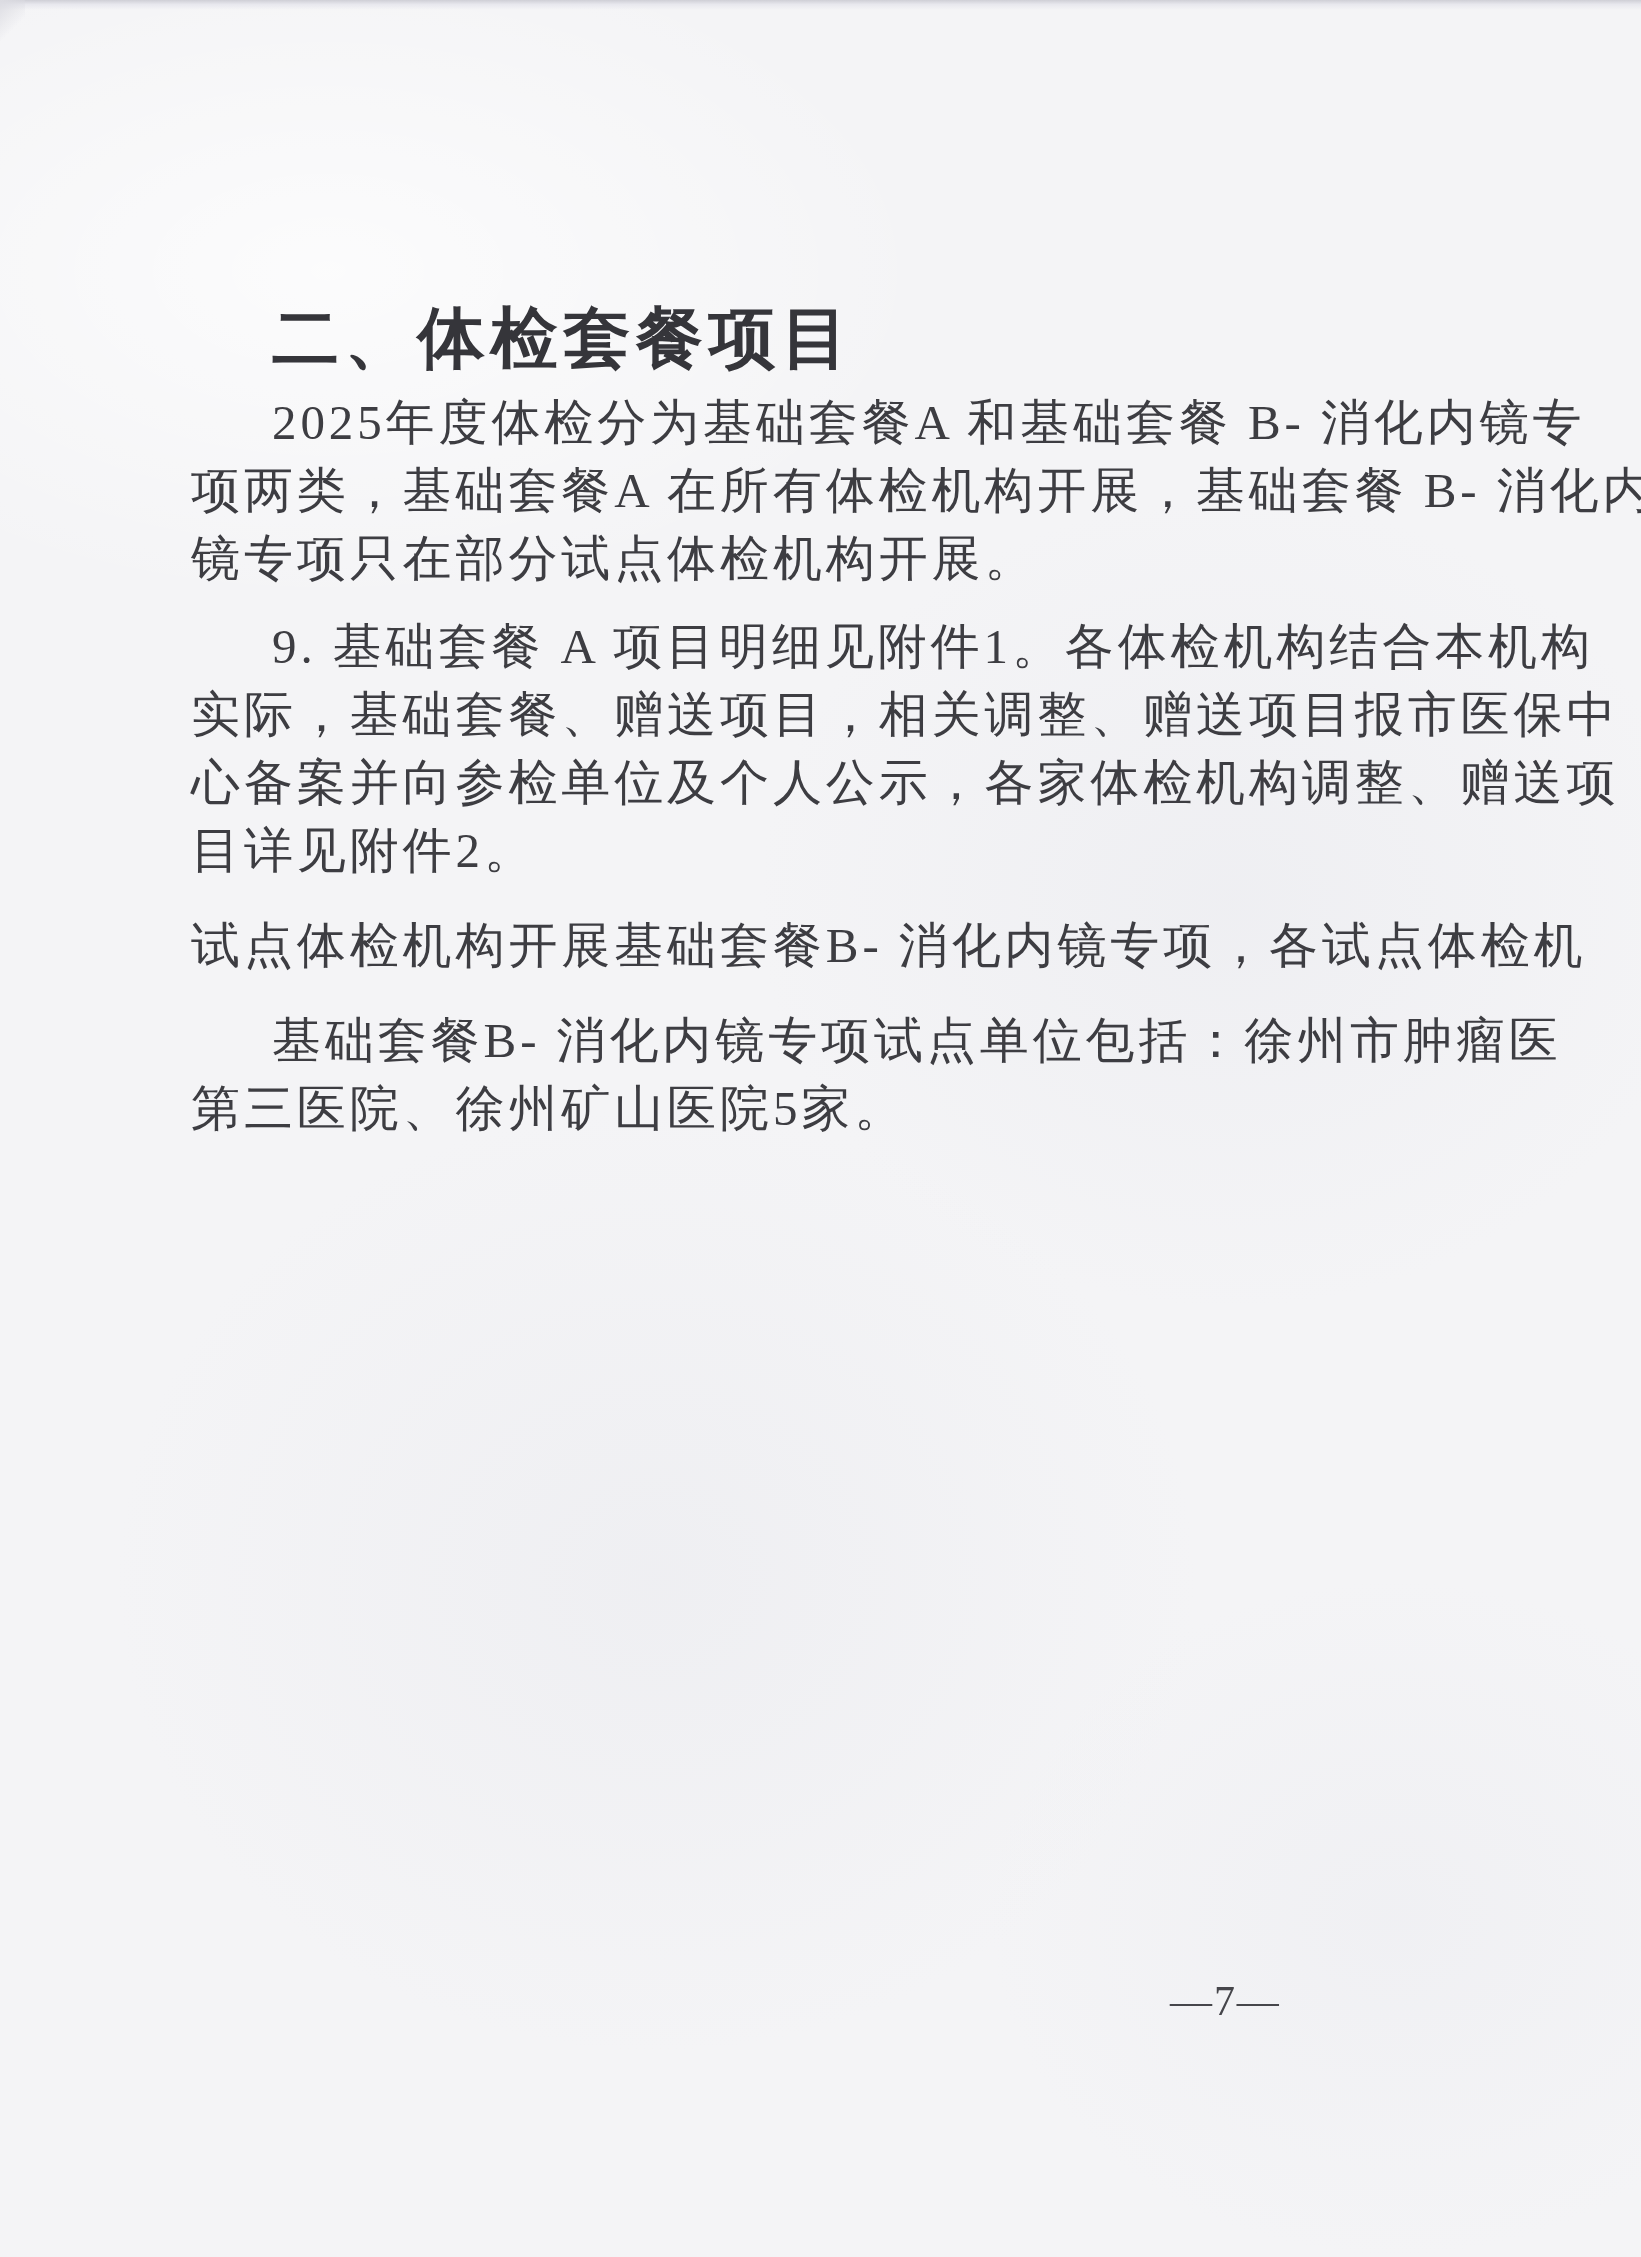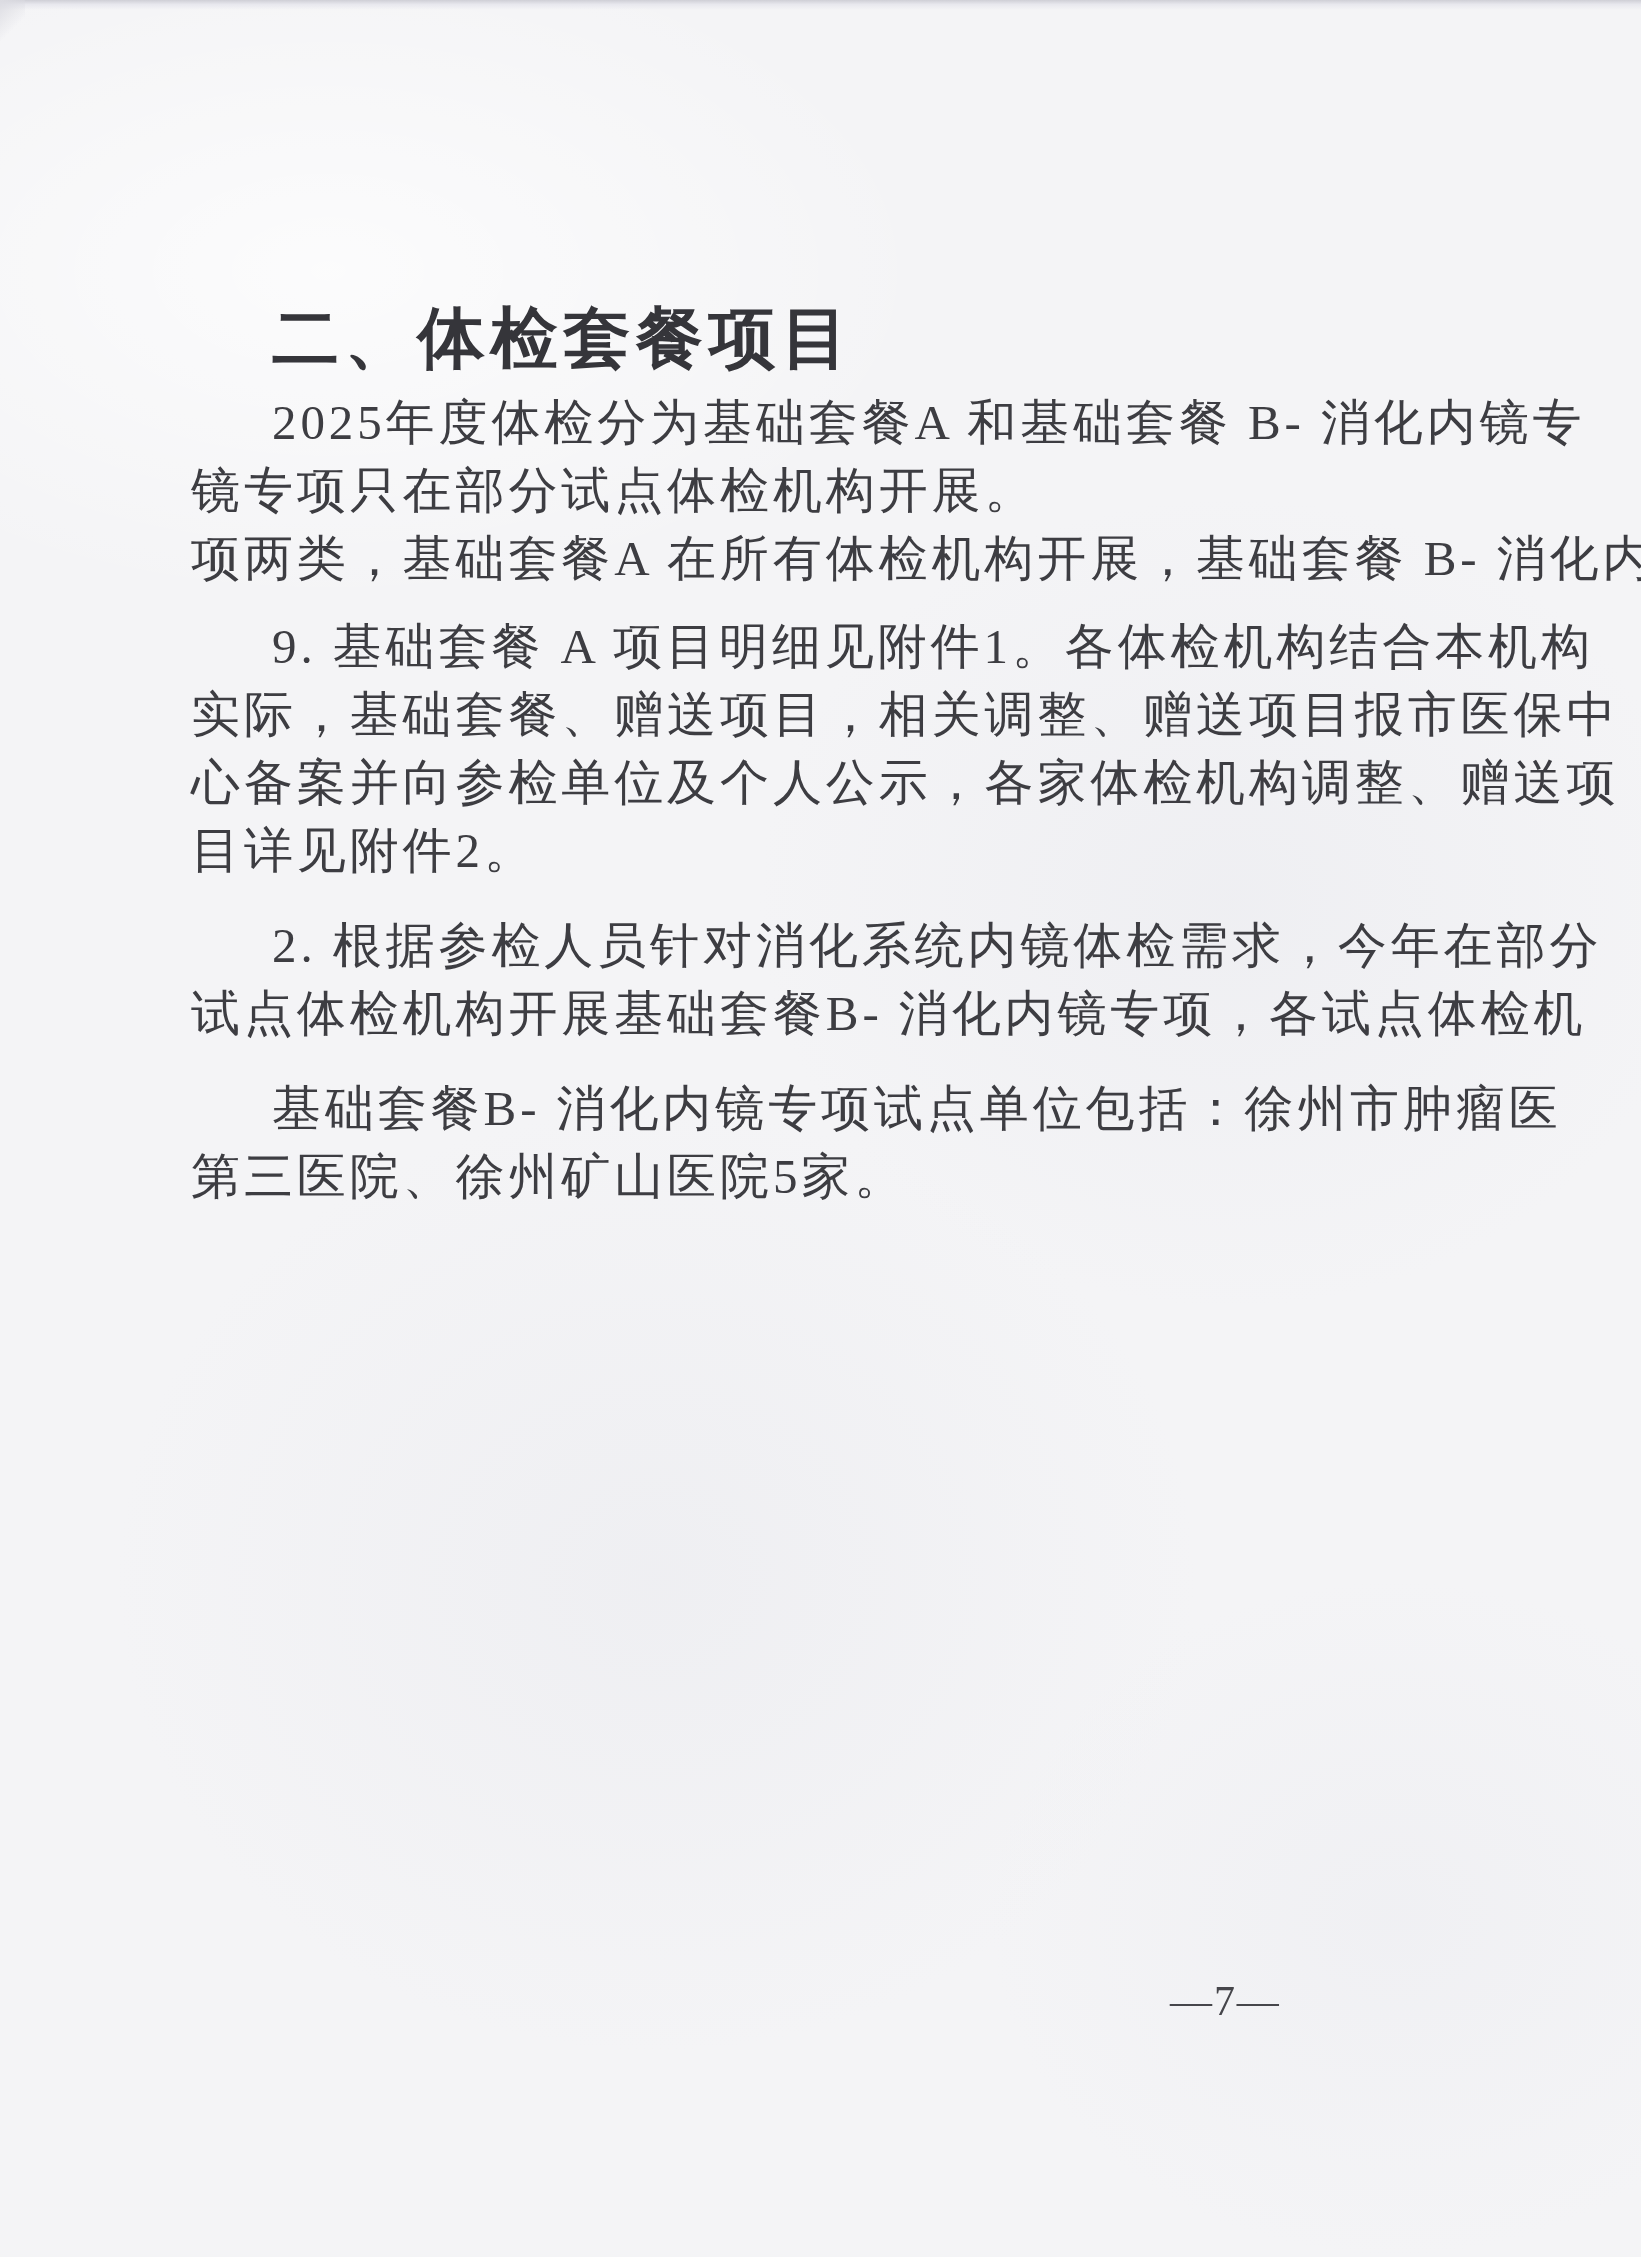--- a/index.html
+++ b/index.html
@@ -80,33 +80,32 @@
 
 <div class="page">
   <div class="scan-edge-top"></div>
   <div class="scan-corner"></div>
 
   <div class="content">
     <h1 class="heading">二、体检套餐项目</h1>
 
     <div class="para">
       <div class="line indent">2025年度体检分为基础套餐A 和基础套餐 B- 消化内镜专</div>
+      <div class="line">项两类，基础套餐A 在所有体检机构开展，基础套餐 B- 消化内</div>
       <div class="line">镜专项只在部分试点体检机构开展。</div>
-      <div class="line">项两类，基础套餐A 在所有体检机构开展，基础套餐 B- 消化内</div>
     </div>
 
     <div class="para">
       <div class="line indent">9. 基础套餐 A 项目明细见附件1。各体检机构结合本机构</div>
       <div class="line">实际，基础套餐、赠送项目，相关调整、赠送项目报市医保中</div>
       <div class="line">心备案并向参检单位及个人公示，各家体检机构调整、赠送项</div>
       <div class="line">目详见附件2。</div>
     </div>
 
     <div class="para gap-lg">
-      <div class="line indent">2. 根据参检人员针对消化系统内镜体检需求，今年在部分</div>
       <div class="line">试点体检机构开展基础套餐B- 消化内镜专项，各试点体检机</div>
     </div>
 
     <div class="para gap-lg">
       <div class="line indent">基础套餐B- 消化内镜专项试点单位包括：徐州市肿瘤医</div>
       <div class="line">第三医院、徐州矿山医院5家。</div>
     </div>
   </div>
 
   <div class="page-number">—7—</div>

